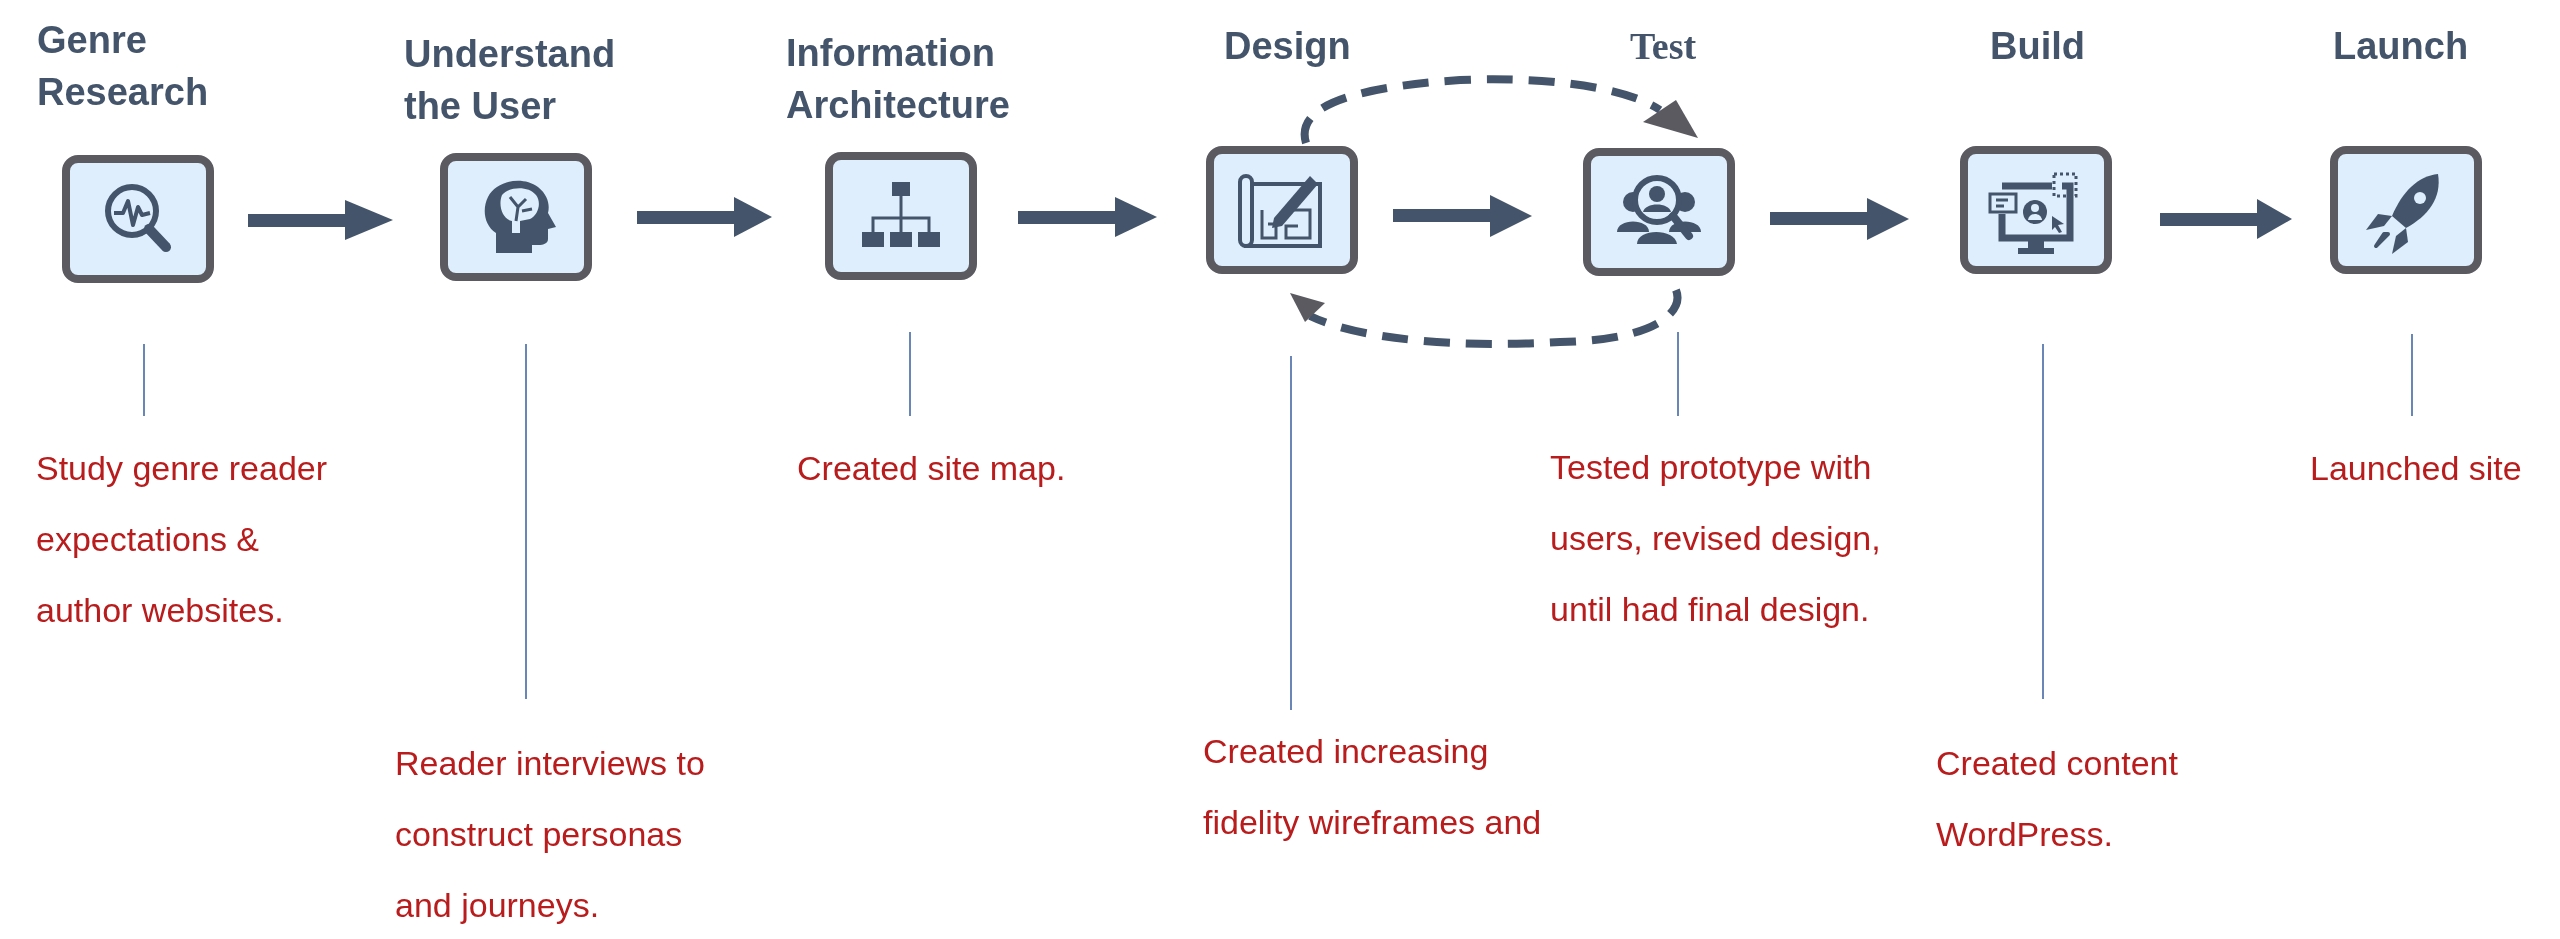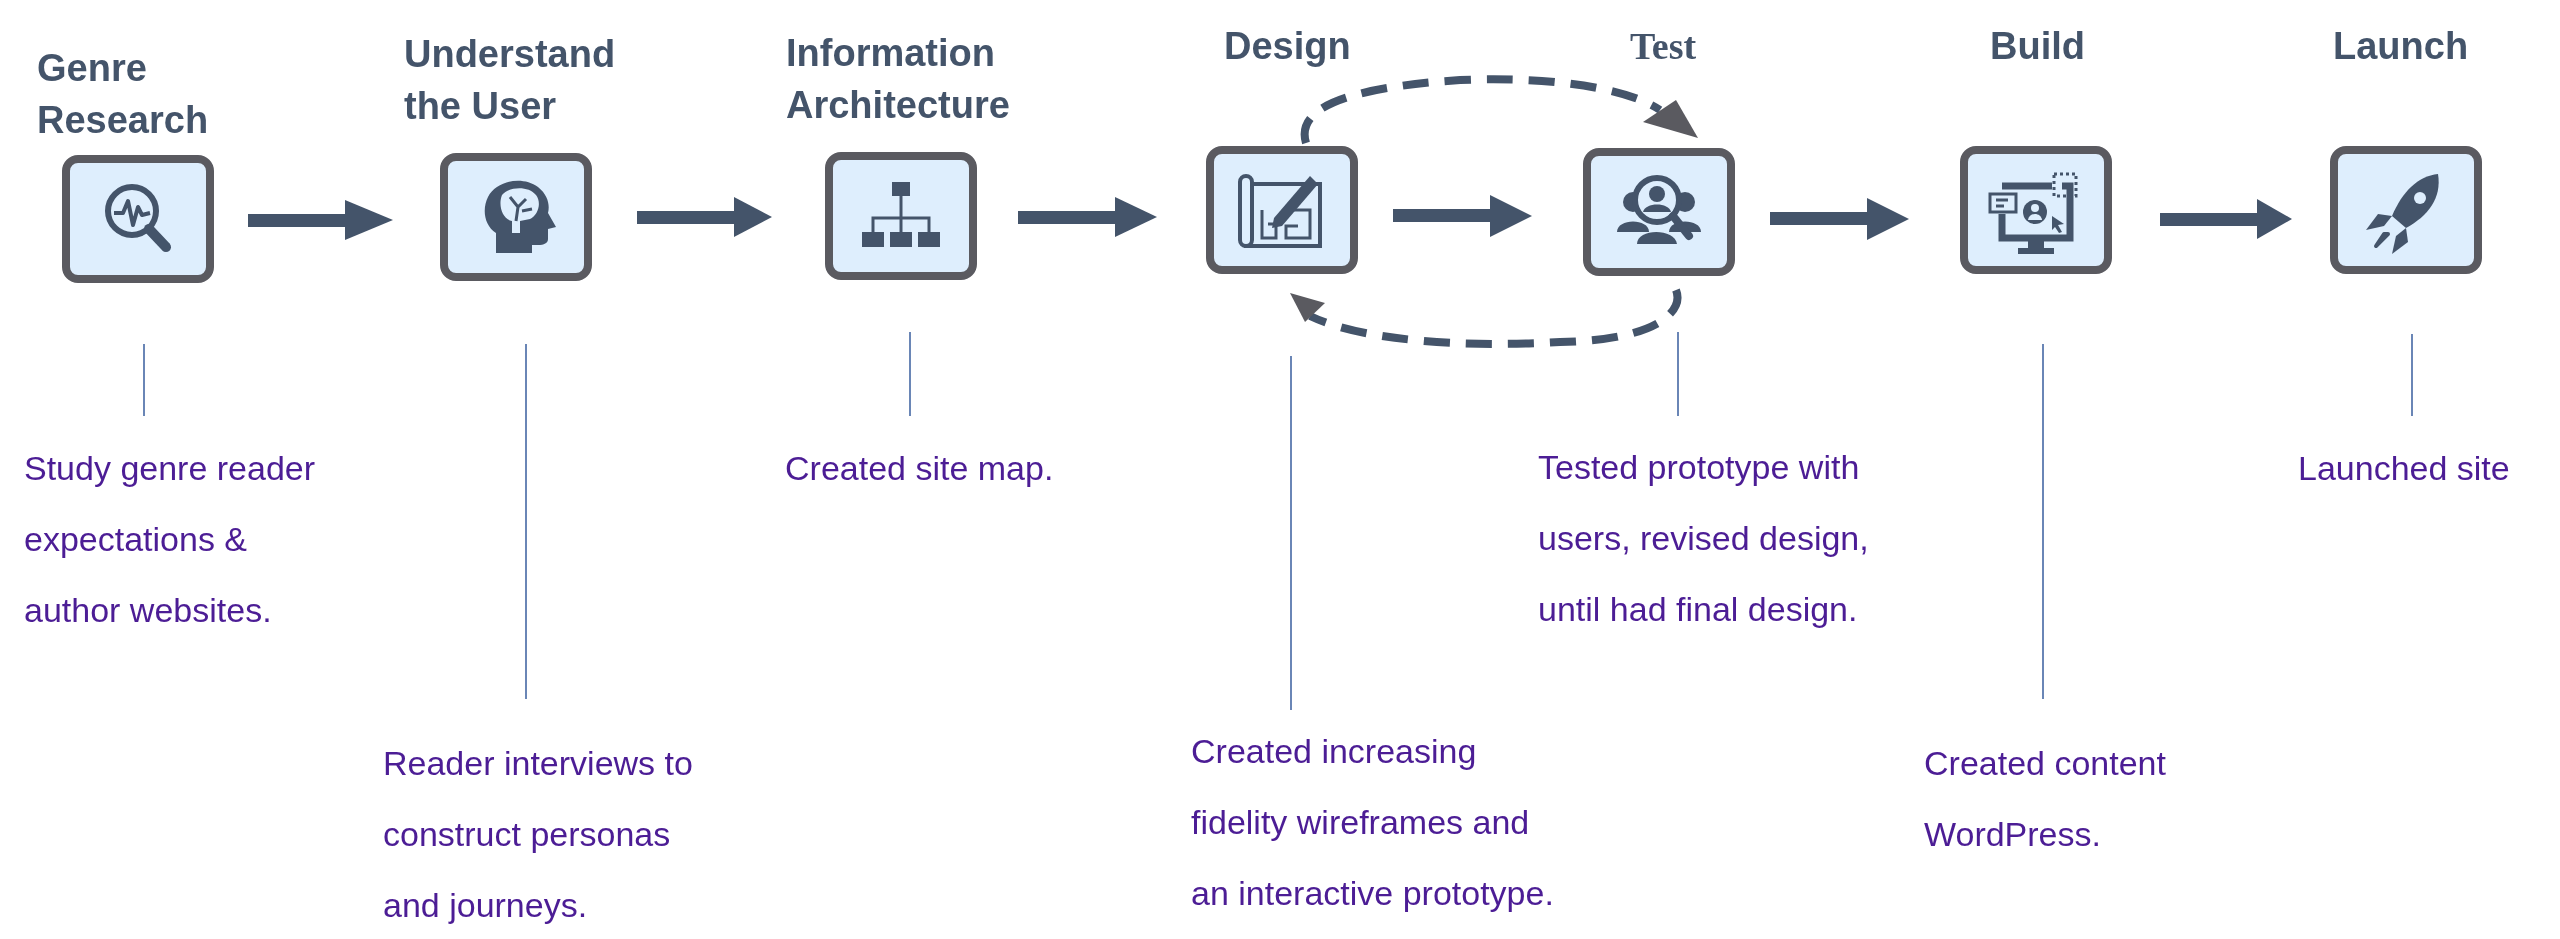--- a/index.html
+++ b/index.html
@@ -3,29 +3,29 @@
 <meta charset="utf-8">
 <style>
   html, body { margin: 0; padding: 0; background: #ffffff; }
   body { width: 2560px; height: 939px; position: relative; overflow: hidden;
          font-family: "Liberation Sans", sans-serif; }
   .title { position: absolute; color: #44546a; font-weight: bold; font-size: 38px;
            line-height: 52px; white-space: pre-line; }
   .box { position: absolute; width: 152px; height: 128px; box-sizing: border-box;
          border: 8px solid #5a5a60; border-radius: 16px; background: #deeefd; }
   .box svg { position: absolute; left: 0; top: 0; width: 136px; height: 112px; }
-  .desc { position: absolute; color: #4c1d95; font-size: 34px; line-height: 71px; }
+  .desc { position: absolute; color: #b91c1c; font-size: 34px; line-height: 71px; margin-left: 12px; }
   .desc span { display: block; white-space: nowrap; }
   .vline { position: absolute; width: 2px; background: #6a86b6; }
   #overlay { position: absolute; left: 0; top: 0; width: 2560px; height: 939px; pointer-events: none; }
 </style>
 </head>
 <body>
 
-<div class="title" style="left:37px;top:14px;margin-top:28px;">Genre
+<div class="title" style="left:37px;top:14px;">Genre
 Research</div>
 <div class="title" style="left:404px;top:28px;">Understand
 the User</div>
 <div class="title" style="left:786px;top:27px;">Information
 Architecture</div>
 <div class="title" style="left:1224px;top:20px;">Design</div>
 <div class="title" style="left:1630px;top:20px;font-family:Liberation Serif, serif;">Test</div>
 <div class="title" style="left:1990px;top:20px;">Build</div>
 <div class="title" style="left:2333px;top:20px;text-align:right;">Launch</div>
 
@@ -116,21 +116,20 @@
   <span>Reader interviews to</span>
   <span>construct personas</span>
   <span>and journeys.</span>
 </div>
 <div class="desc" style="left:785px;top:433px;">
   <span>Created site map.</span>
 </div>
 <div class="desc" style="left:1191px;top:716px;">
   <span>Created increasing</span>
   <span>fidelity wireframes and</span>
-  <span>an interactive prototype.</span>
 </div>
 <div class="desc" style="left:1538px;top:432px;">
   <span>Tested prototype with</span>
   <span>users, revised design,</span>
   <span>until had final design.</span>
 </div>
 <div class="desc" style="left:1924px;top:728px;">
   <span>Created content</span>
   <span>WordPress.</span>
 </div>

